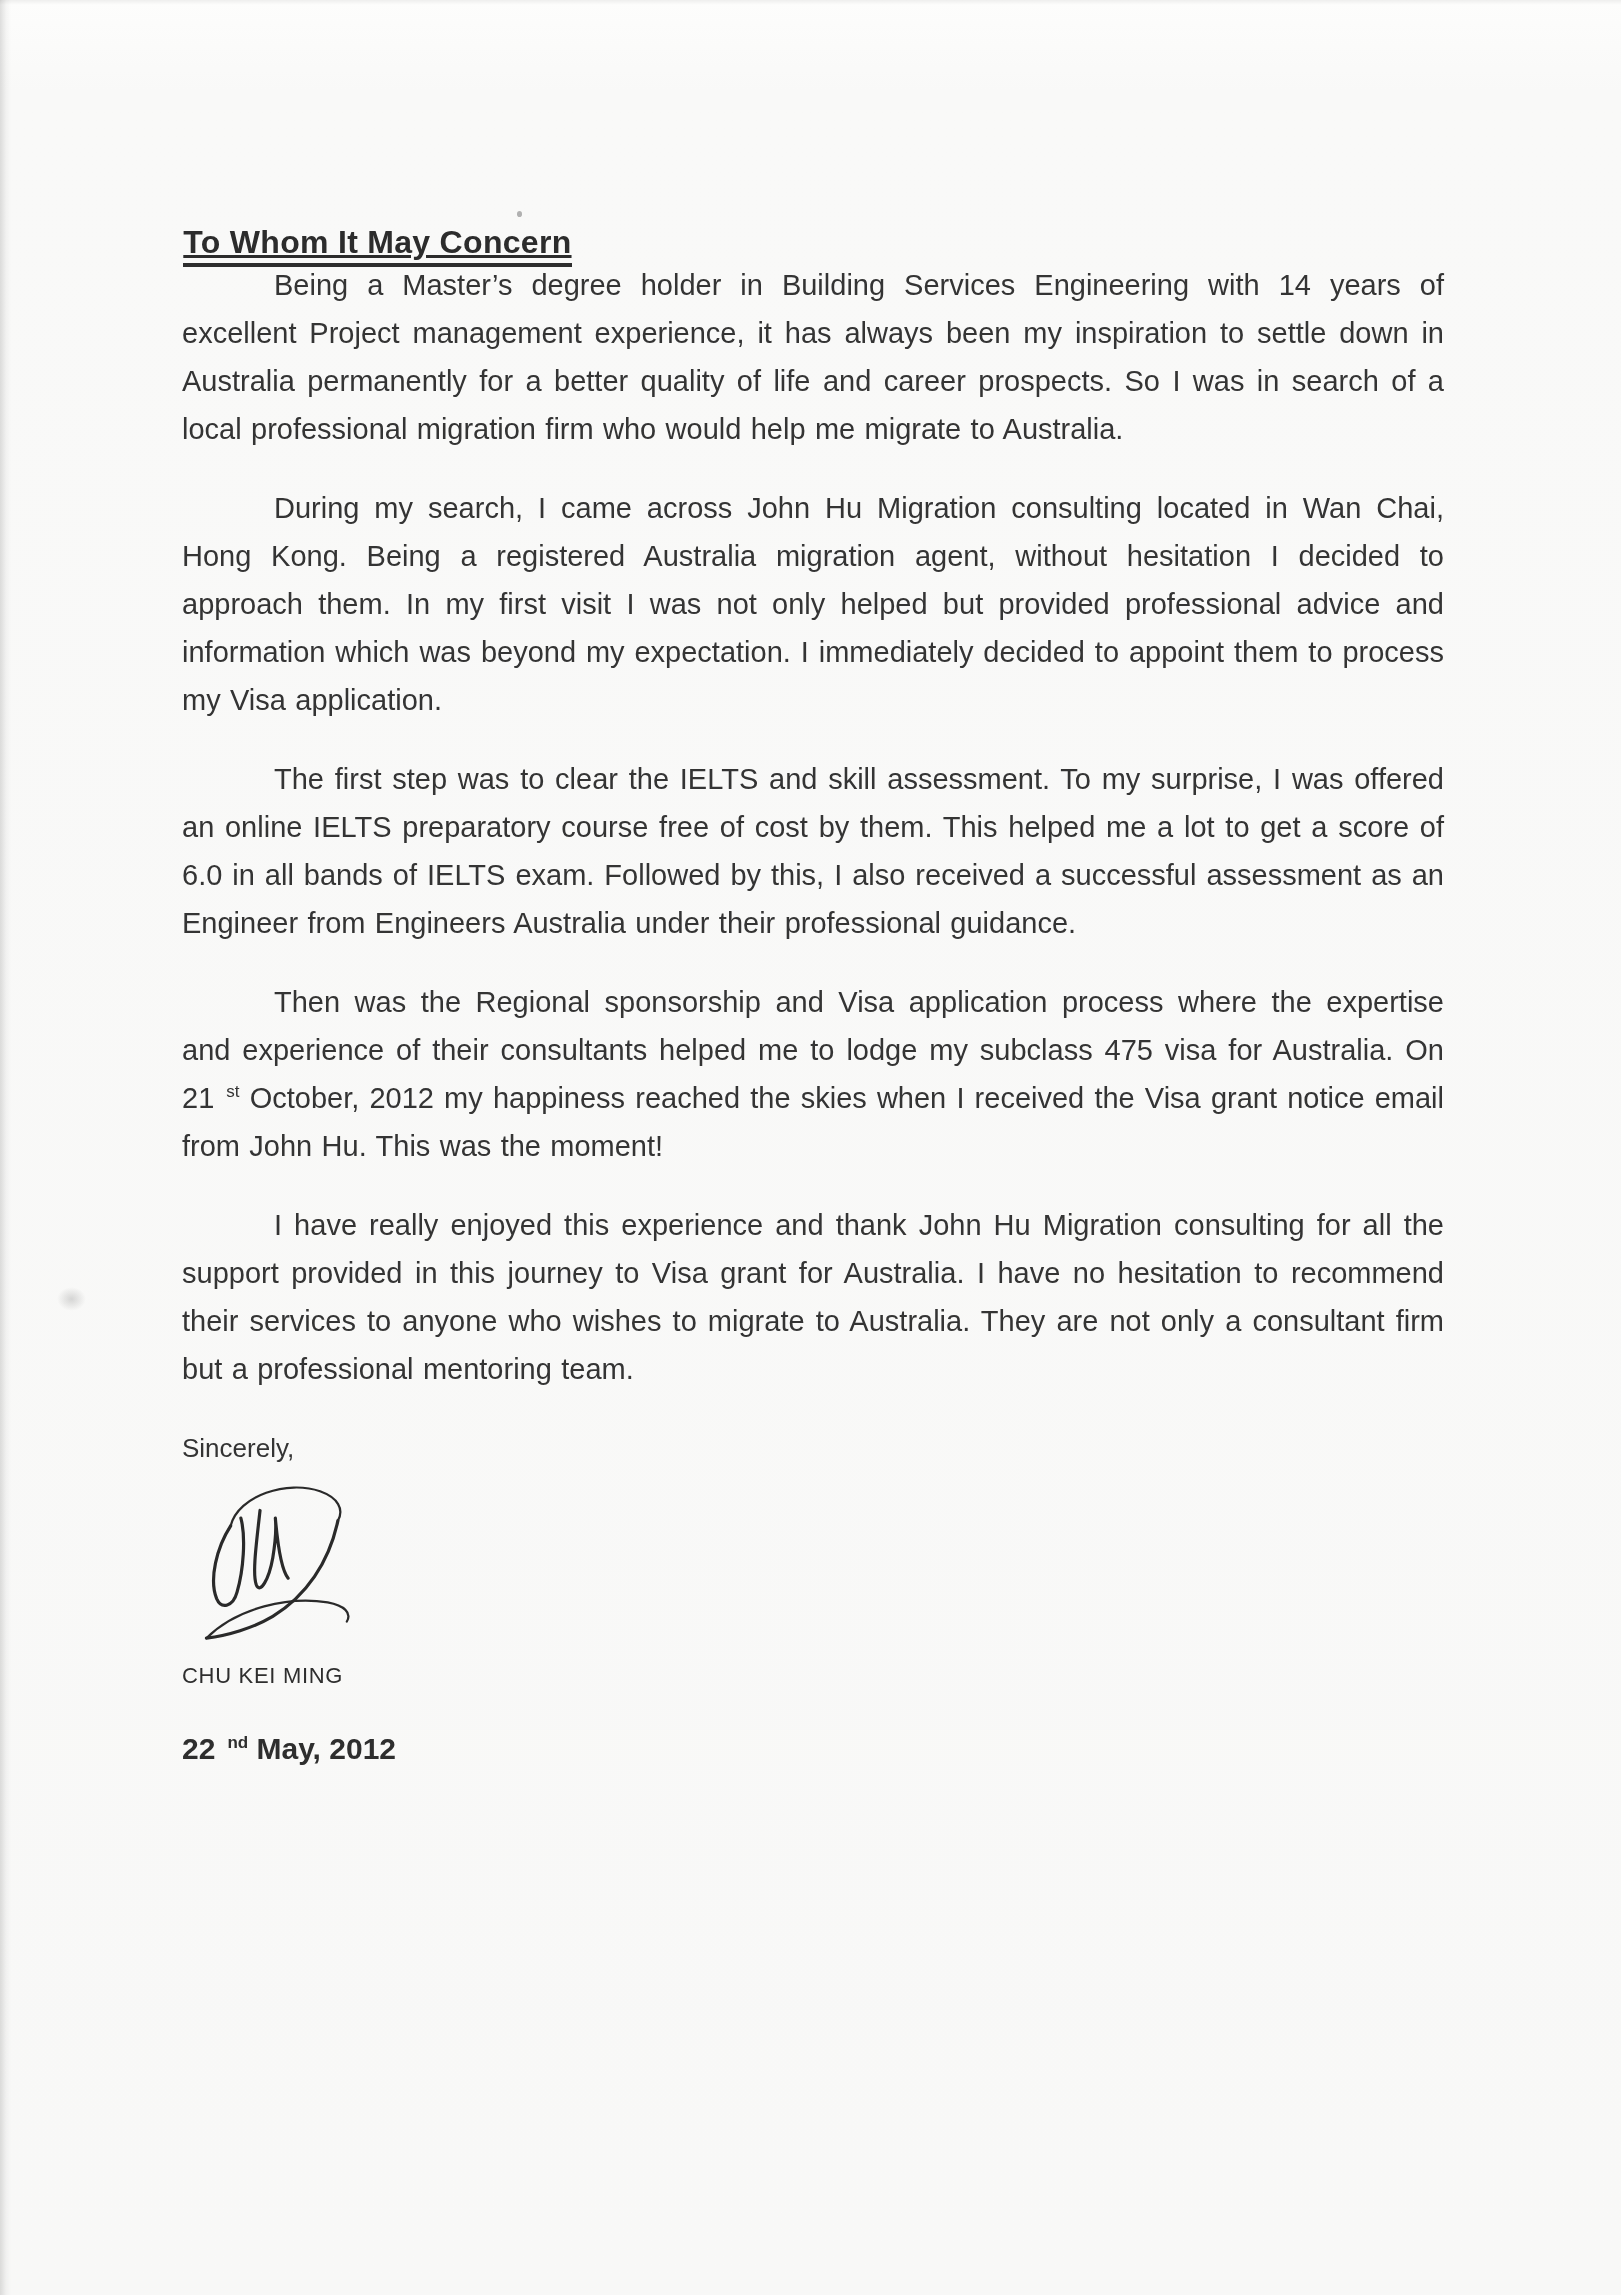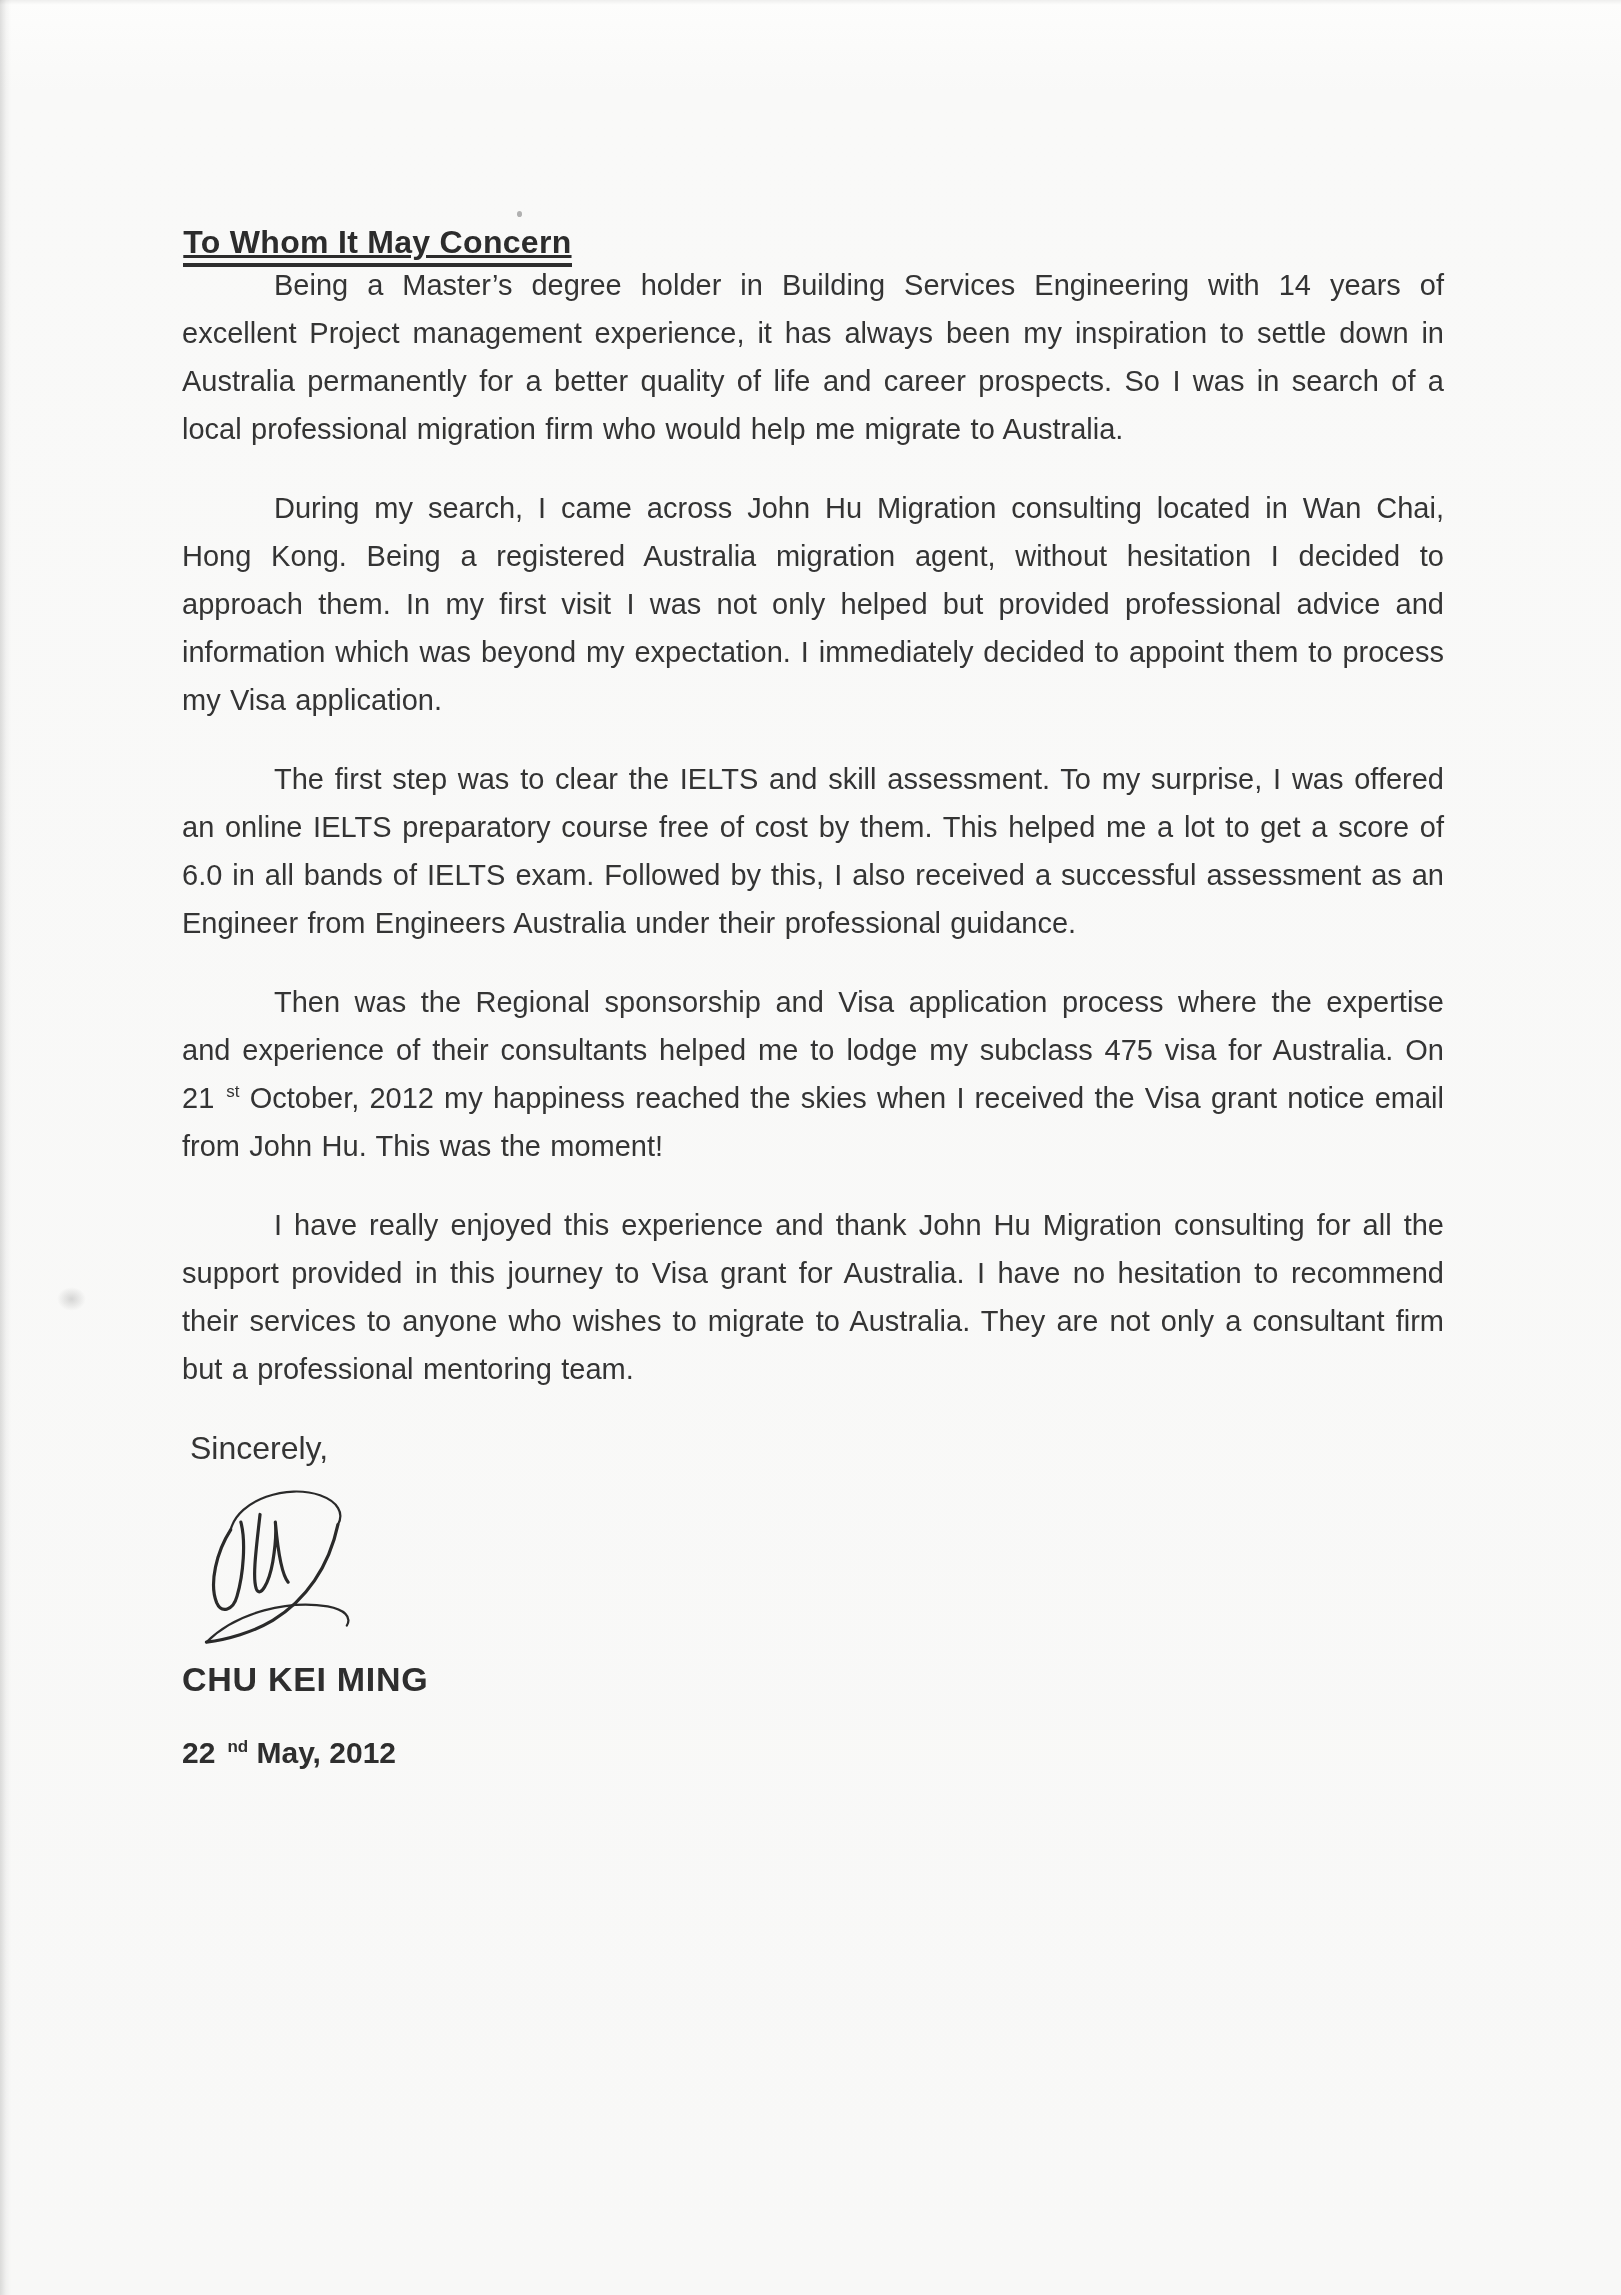--- a/index.html
+++ b/index.html
@@ -43,32 +43,32 @@
   }
   p.body-para {
     font-size:29px; line-height:48px;
     text-align:justify; text-indent:92px;
     word-spacing:1.3px;
     margin:0 0 31px 0;
     color:#343434;
   }
   p.body-para.first { }
   p.closing {
-    font-size:32px; line-height:48px;
-    margin:8px; text-indent:0; color:#343434;
+    font-size:26px; line-height:48px;
+    margin:0; text-indent:0; color:#343434;
   }
   sup.ord {
     font-size:17px; line-height:0; vertical-align:super;margin-left:12px;
   }
   .sig-block { margin:4px 0 0 4px; height:166px; }
   .sig-block svg { width:217px; height:166px; display:block; }
   .sig-stroke { fill:none; stroke:#2a2a2a; stroke-width:5; stroke-linecap:round; stroke-linejoin:round; }
   .sig-stroke.thin { stroke-width:3.5; }
   p.name {
-    font-size:34px; font-weight:bold; line-height:37px;
+    font-size:22px; font-weight:normal; line-height:37px;
     margin:14.5px 0 0 0; letter-spacing:0.7px; color:#2e2e2e;
   }
   p.date {
     font-size:30px; font-weight:bold; line-height:37px;
     margin:36px 0 0 0; color:#2e2e2e;
   }
 </style>
 </head>
 <body>
 

